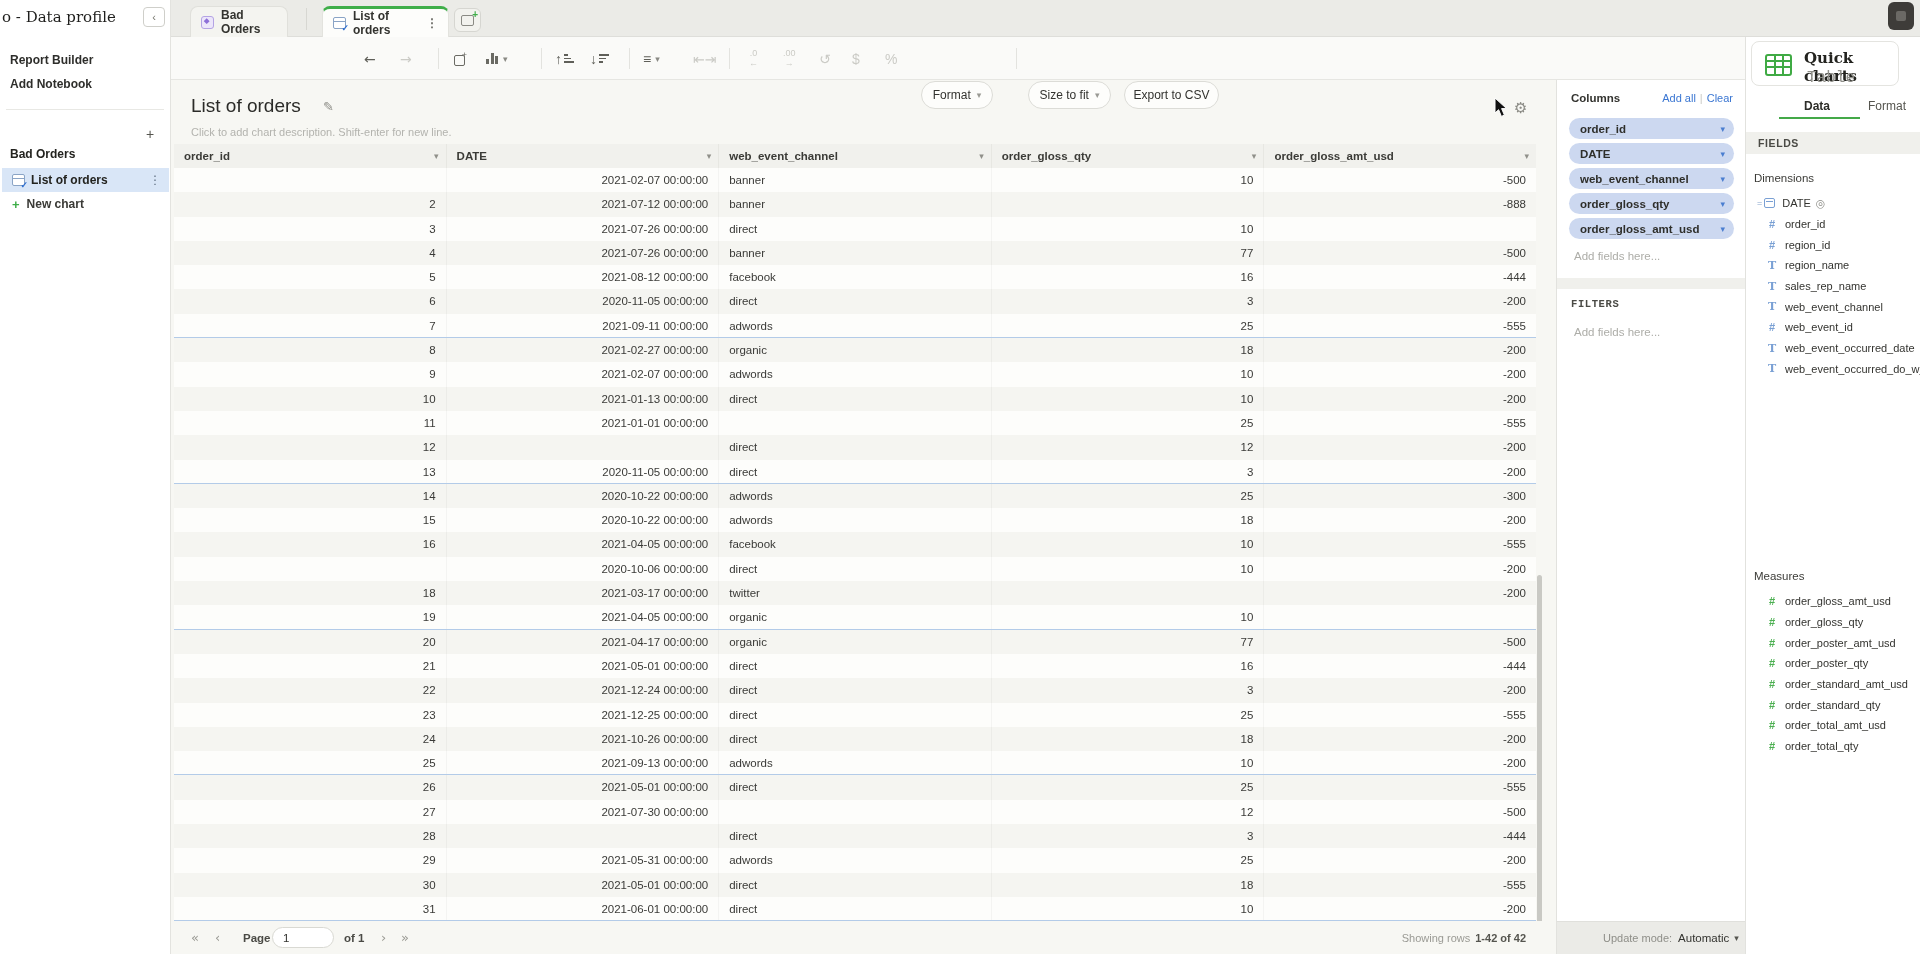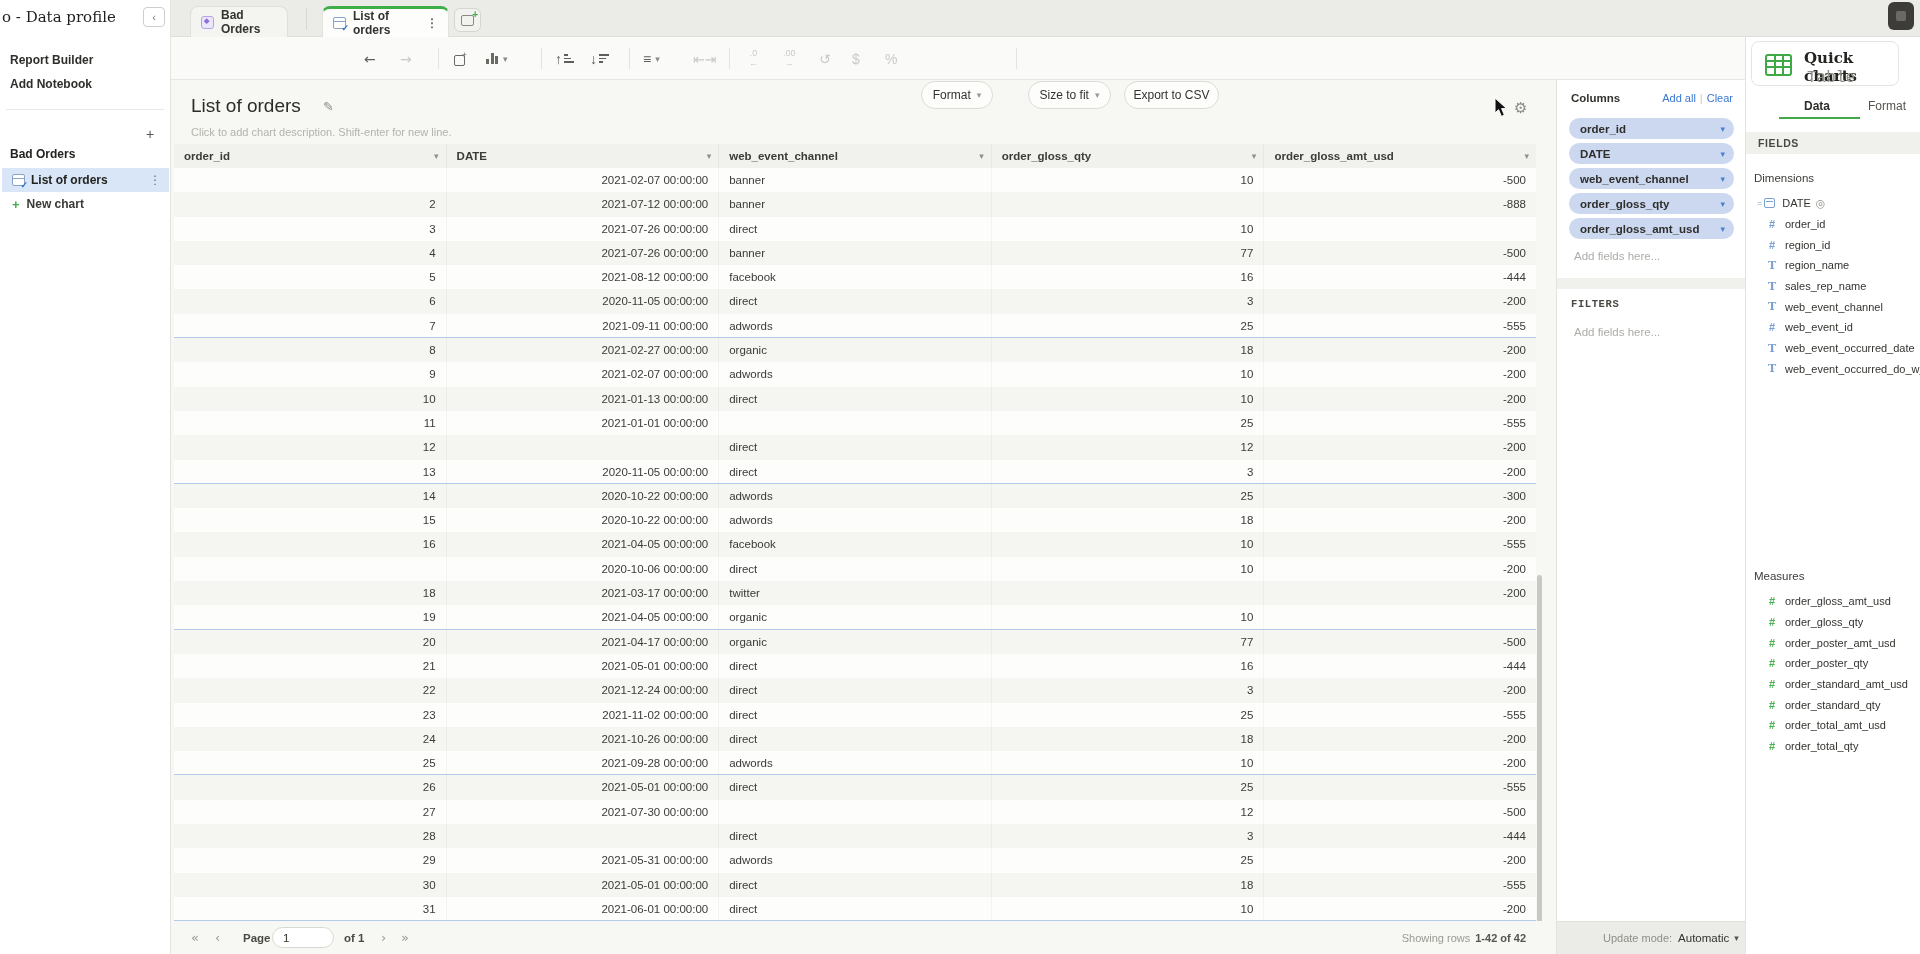--- a/index.html
+++ b/index.html
@@ -424,35 +424,35 @@
       </div>
       <div class="tr alt">
         <div class="td al-right">22</div>
         <div class="td al-right">2021-12-24 00:00:00</div>
         <div class="td al-left">direct</div>
         <div class="td al-right">3</div>
         <div class="td al-right">-200</div>
       </div>
       <div class="tr">
         <div class="td al-right">23</div>
-        <div class="td al-right">2021-11-02 00:00:00</div>
+        <div class="td al-right">2021-12-25 00:00:00</div>
         <div class="td al-left">direct</div>
         <div class="td al-right">25</div>
         <div class="td al-right">-555</div>
       </div>
       <div class="tr alt">
         <div class="td al-right">24</div>
         <div class="td al-right">2021-10-26 00:00:00</div>
         <div class="td al-left">direct</div>
         <div class="td al-right">18</div>
         <div class="td al-right">-200</div>
       </div>
       <div class="tr grp">
         <div class="td al-right">25</div>
-        <div class="td al-right">2021-09-28 00:00:00</div>
+        <div class="td al-right">2021-09-13 00:00:00</div>
         <div class="td al-left">adwords</div>
         <div class="td al-right">10</div>
         <div class="td al-right">-200</div>
       </div>
       <div class="tr alt">
         <div class="td al-right">26</div>
         <div class="td al-right">2021-05-01 00:00:00</div>
         <div class="td al-left">direct</div>
         <div class="td al-right">25</div>
         <div class="td al-right">-555</div>

